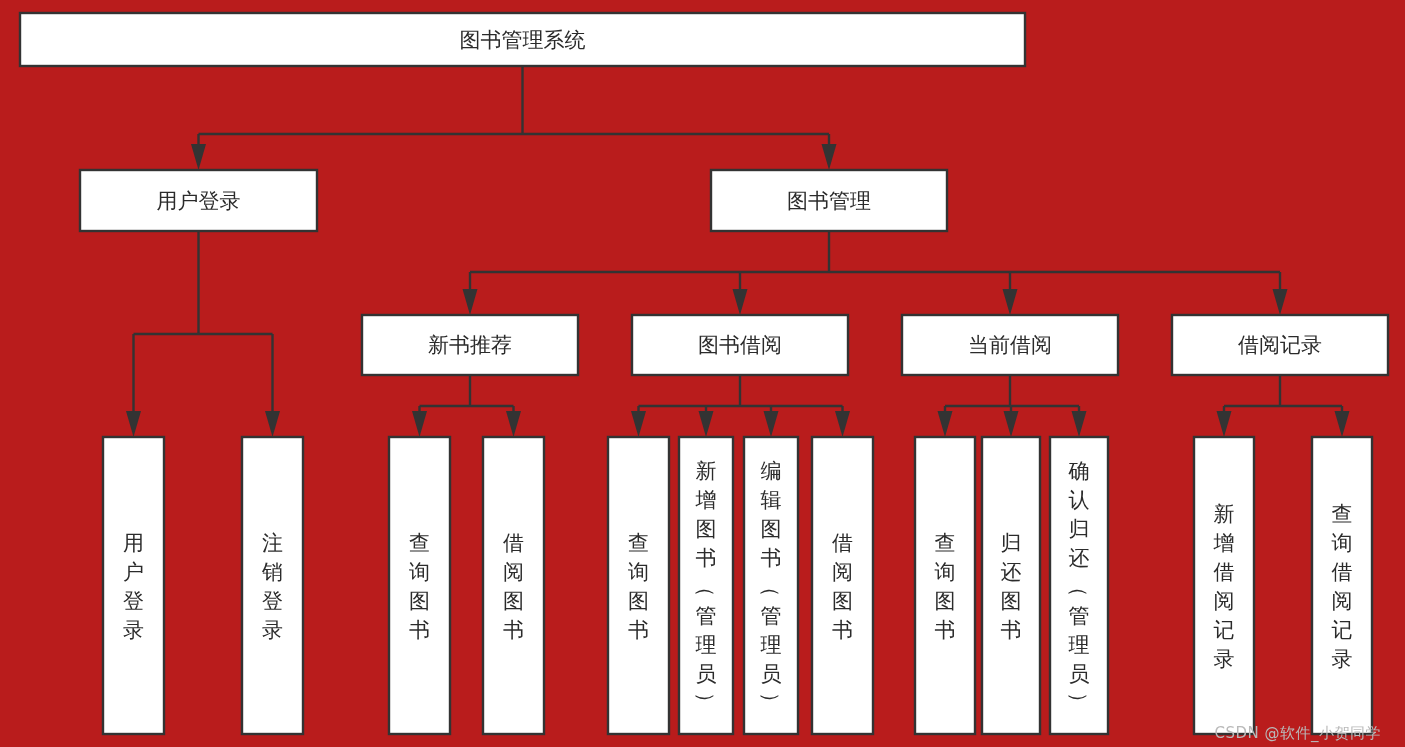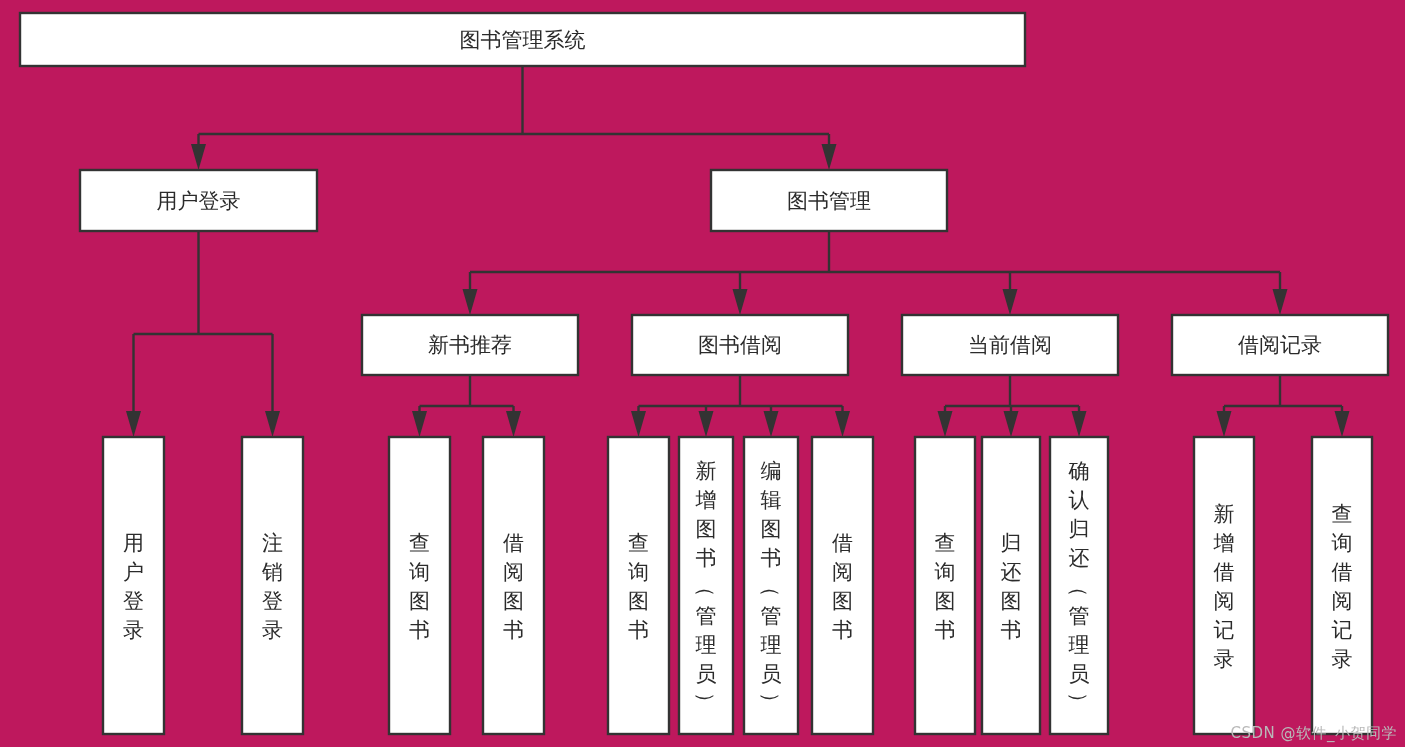--- a/index.html
+++ b/index.html
@@ -8,21 +8,21 @@
     padding: 0;
     background: #ffffff;
   }
   body {
     font-family: "DejaVu Sans", "Liberation Sans", sans-serif;
   }
   #diagram-root {
     position: relative;
     width: 1405px;
     height: 747px;
-    background: #be185d;
+    background: #b91c1c;
     overflow: hidden;
     text-decoration: underline;
   }
   svg.diagram-canvas {
     position: absolute;
     left: 0;
     top: 0;
     width: 1405px;
     height: 747px;
     display: block;
@@ -52,21 +52,21 @@
     font-size: 21px;
   }
   .vtext-char {
     font-family: "DejaVu Sans", "Liberation Sans", sans-serif;
     fill: #2b2b2b;
     font-size: 21px;
     text-anchor: middle;
   }
   .watermark {
     position: absolute;
-    right: 8px;
+    right: 24px;
     bottom: 4px;
     font-family: "DejaVu Sans", "Liberation Sans", sans-serif;
     font-size: 15px;
     color: #b9b9b9;
     letter-spacing: 0.5px;
     white-space: nowrap;
     pointer-events: none;
     text-align: right;
   }
 </style>

